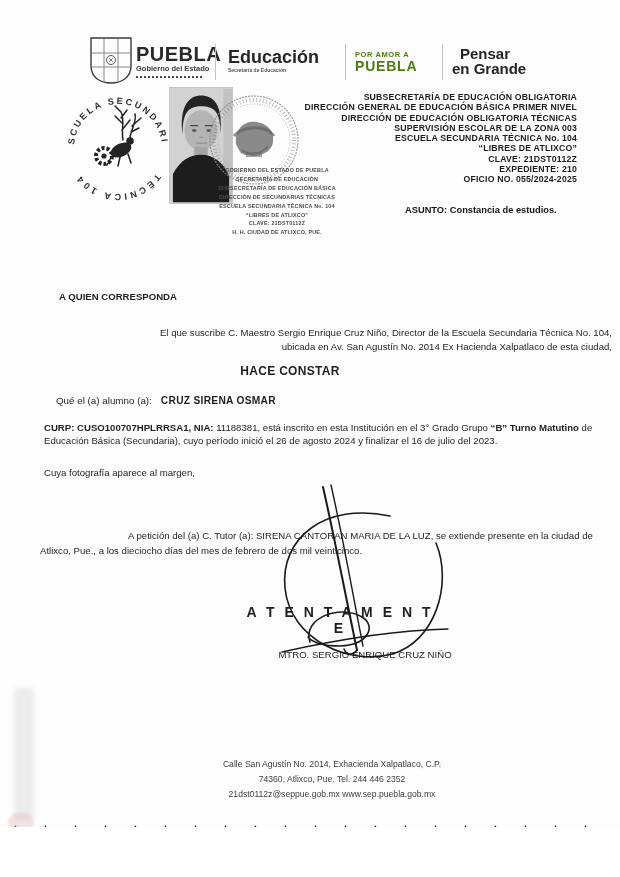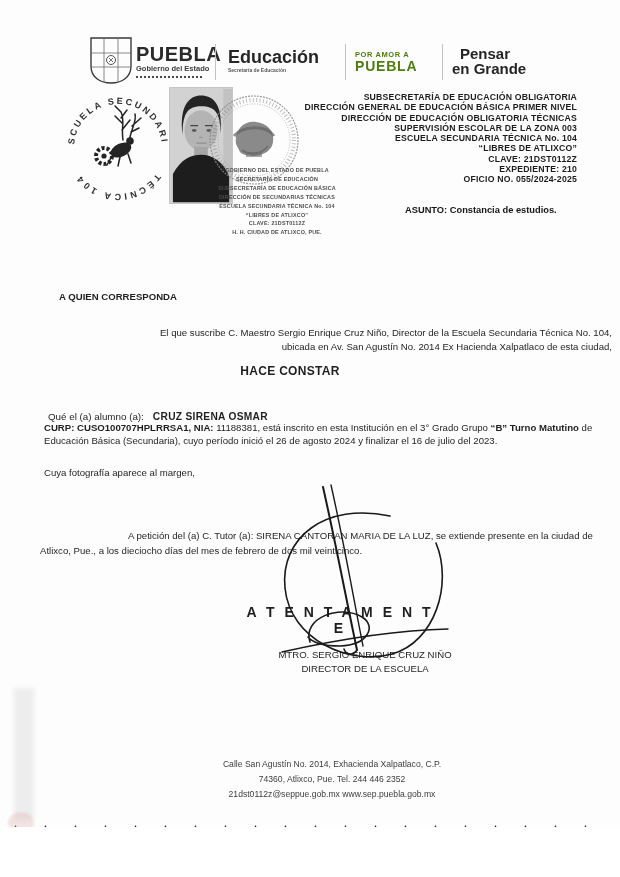--- a/index.html
+++ b/index.html
@@ -41,21 +41,21 @@
   .office-stamp {
     position:absolute; left:193px; top:166px; width:168px;
     text-align:center; font-size:5.4px; font-weight:600; line-height:8.9px;
     color:#4c4c4c; letter-spacing:.2px;
   }
 
   
   .salutation { position:absolute; left:59px; top:291px; font-size:9.6px; font-weight:700;text-align:right; }
   .intro { position:absolute; left:52px; right:8px; top:326px; font-size:9.6px; line-height:14px; text-indent:83px;text-align:right; }
   .hace-constar { position:absolute; left:0; top:364px; width:580px; text-align:center; font-size:12px; font-weight:700; letter-spacing:.3px; }
-  .alumno-line { position:absolute; left:48px; top:395px; font-size:9.8px;margin-top:16px; }
+  .alumno-line { position:absolute; left:56px; top:395px; font-size:9.8px; }
   .alumno-line .name { font-weight:600; font-size:10.2px; margin-left:9px; letter-spacing:.3px; }
   .curp-par { position:absolute; left:44px; right:8px; top:421px; font-size:9.6px; line-height:13.2px; }
   .curp-par b { font-weight:700; }
   .foto-line { position:absolute; left:44px; top:467px; font-size:9.6px; }
   .cierre { position:absolute; left:40px; right:14px; top:529px; font-size:9.6px; line-height:14.6px; text-indent:88px; }
   .atentamente { position:absolute; left:240px; top:604px; width:200px; text-align:center; font-size:14px; font-weight:700; letter-spacing:3px; }
   .firmante { position:absolute; left:225px; top:648px; width:280px; text-align:center; font-size:9.6px; line-height:13.5px; }
 
   .signature-svg { position:absolute; left:240px; top:478px; pointer-events:none; }
 
@@ -184,21 +184,20 @@
   </div>
   <div class="curp-par">
     <b>CURP: CUSO100707HPLRRSA1, NIA: </b><span>11188381, está inscrito en esta Institución en el 3° Grado Grupo </span><b>“B” Turno Matutino </b><span>de Educación Básica (Secundaria), cuyo período inició el 26 de agosto 2024 y finalizar el 16 de julio del 2023.</span>
   </div>
   <div class="foto-line">Cuya fotografía aparece al margen,</div>
   <div class="cierre">A petición del (a) C. Tutor (a): SIRENA CANTORAN MARIA DE LA LUZ, se extiende presente en la ciudad de Atlixco, Pue., a los dieciocho días del mes de febrero de dos mil veinticinco.</div>
 
   <div class="atentamente">A T E N T A M E N T E</div>
   <div class="firmante">
     <div>MTRO. SERGIO ENRIQUE CRUZ NIÑO</div>
-    <div>DIRECTOR DE LA ESCUELA</div>
   </div>
 
   <svg class="signature-svg" width="230" height="195" viewBox="0 0 230 195">
     <g fill="none" stroke="#1a1a1a" stroke-linecap="round">
       <path d="M 150 38 C 85 24, 40 60, 45 110 C 50 162, 110 188, 152 176 C 195 164, 213 106, 196 65" stroke-width="1.6"></path>
       <path d="M 83 9 C 95 62, 105 115, 117 172" stroke-width="2"></path>
       <path d="M 91 7 C 103 60, 112 112, 123 168" stroke-width="1.4"></path>
       <path d="M 117 172 C 113 178, 106 177, 104 171" stroke-width="1.6"></path>
       <path d="M 70 164 C 62 140, 100 126, 122 139 C 137 148, 128 167, 100 168 C 86 168, 74 166, 68 159" stroke-width="1.6"></path>
       <path d="M 42 174 C 100 161, 160 152, 208 151" stroke-width="1.4"></path>

